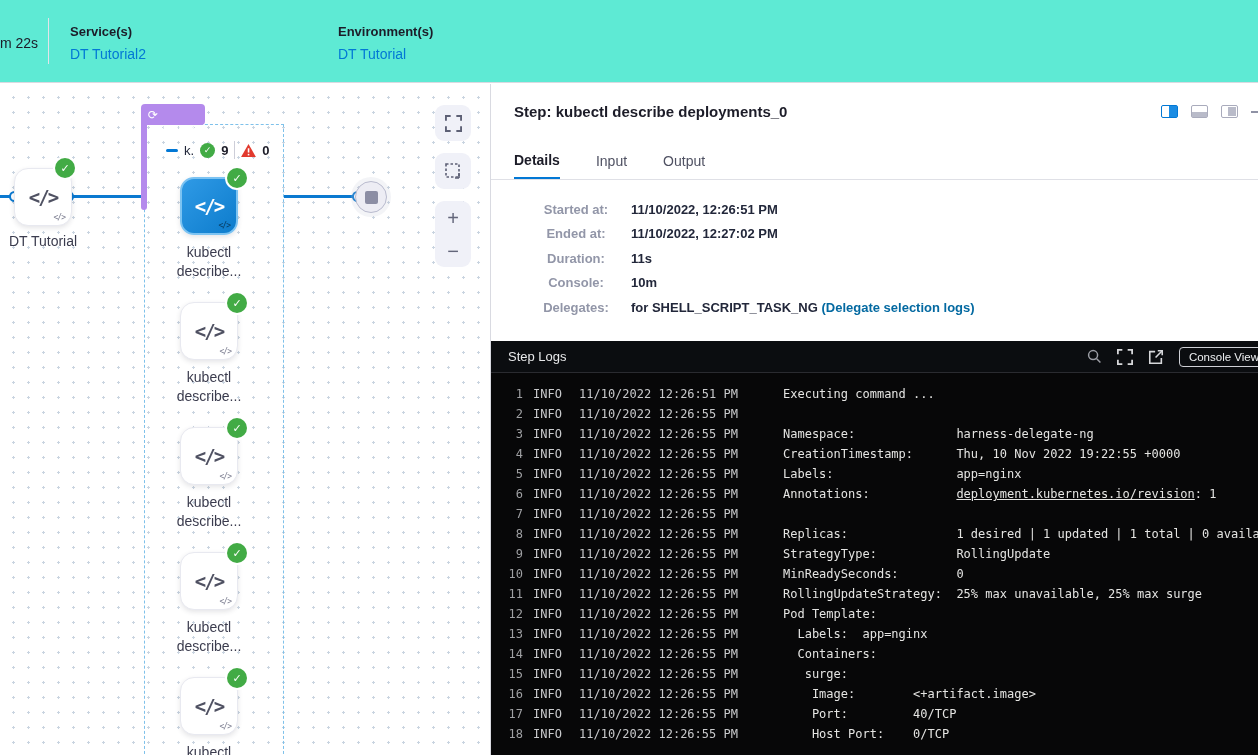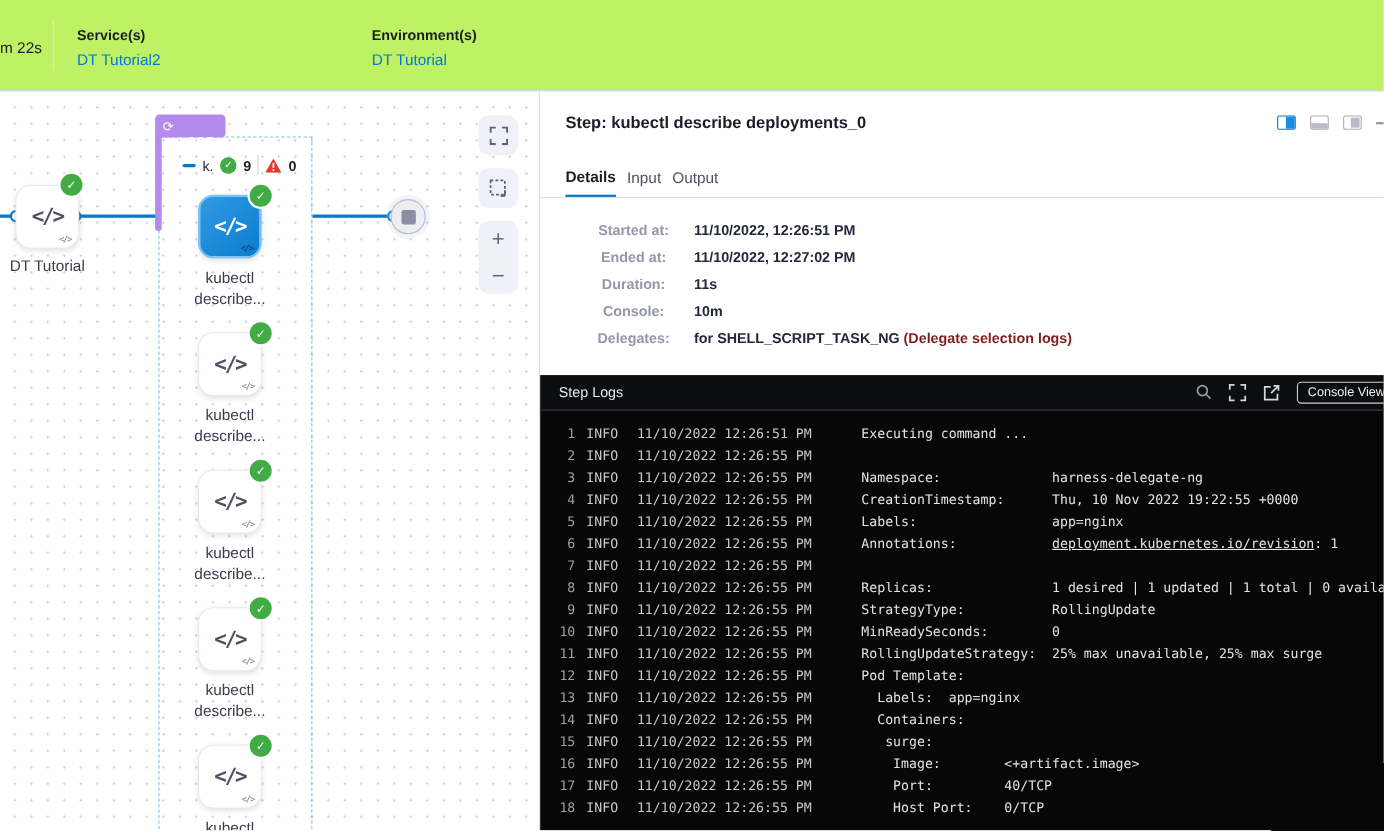--- a/index.html
+++ b/index.html
@@ -2,21 +2,21 @@
 <html><head>
 <meta charset="utf-8">
 <style>
   * { margin:0; padding:0; box-sizing:border-box; }
   html,body { width:1258px; height:755px; overflow:hidden; background:#fff;
               font-family:"Liberation Sans","DejaVu Sans",sans-serif; }
   .app { position:relative; width:1258px; height:755px; }
 
   
   .topbar { position:absolute; top:0; left:0; width:1258px; height:83px;
-            background:#bef264; border-bottom:1px solid #d9dae1;padding-left:10px; }
+            background:#5eead4; border-bottom:1px solid #d9dae1;padding-left:10px; }
   .elapsed { position:absolute; left:0; top:35px; font-size:14px; color:#1c1c28; }
   .topbar-divider { position:absolute; left:48px; top:18px; width:1px; height:46px; background:#e3e4ea; }
   .meta-block { position:absolute; top:24px; }
   .meta-block .mlabel { font-size:13px; font-weight:bold; color:#1c1c28; display:block; }
   .meta-block .mlink { font-size:14px; color:#0278d5; display:block; margin-top:7px; cursor:pointer; text-decoration:none; }
   .svc { left:70px; } .env { left:338px; }
 
   
   .canvas { position:absolute; top:84px; left:0; width:490px; height:671px; background:#fff;
             background-image:radial-gradient(circle,#c9d4e0 1.2px, transparent 1.2px);
@@ -76,30 +76,30 @@
            border-left:1px solid #d9dae1; overflow:hidden; }
   .step-title { position:absolute; left:23px; top:19px; font-size:15px; font-weight:bold; color:#1c1c28; }
   .layout-icons { position:absolute; right:-6px; top:21px; display:flex; align-items:center; gap:13px; }
   .lyi { width:17px; height:13px; border:1.5px solid #a9abbc; border-radius:2px; background:#fff; position:relative; cursor:pointer; }
   .lyi.split-v { border-color:#0278d5; }
   .lyi.split-v::after { content:""; position:absolute; right:0; top:0; bottom:0; width:55%; background:#1b8ce3; }
   .lyi.split-h::after { content:""; position:absolute; left:0; right:0; bottom:0; height:42%; background:#b9bbc9; }
   .lyi.side-r::after { content:""; position:absolute; right:1px; top:1px; bottom:1px; width:55%; background:#b9bbc9; }
   .collapse-dash { width:13px; height:2px; background:#8f92a5; cursor:pointer; }
 
-  .tabs { position:absolute; left:23px; top:58px; height:38px; display:flex; gap:10px;justify-content:space-between; }
+  .tabs { position:absolute; left:23px; top:58px; height:38px; display:flex; gap:36px;justify-content:space-between; }
   .tab { display:flex; align-items:center; font-size:14px; color:#4f5162; cursor:pointer; }
   .tab.active { font-weight:bold; color:#1c1c28; border-bottom:3px solid #0278d5; }
   .tabs-rule { position:absolute; left:0; top:95px; width:768px; height:1px; background:#dfe0e6; }
 
   .details { position:absolute; left:30px; top:113px;text-align:center; }
   .drow { height:24.5px; display:flex; align-items:center; font-size:13px; }
   .drow .dlabel { width:110px; color:#9296a8; font-weight:bold; }
   .drow .dvalue { color:#22273a; font-weight:bold; }
-  .drow .dlink { color:#7f1d1d; font-weight:bold; text-decoration:none; cursor:pointer; }
+  .drow .dlink { color:#0369a1; font-weight:bold; text-decoration:none; cursor:pointer; }
 
   
   .logbar { position:absolute; left:0; top:257px; width:768px; height:32px; background:#0b0d10;
             border-bottom:1px solid #2a2b30; display:flex; align-items:center; }
   .logbar-title { margin-left:17px; font-size:13px; color:#e8e9ea; }
   .logbar-right { margin-left:auto; display:flex; align-items:center; gap:15px; margin-right:-10px; }
   .console-btn { border:1px solid #cfd0d6; border-radius:4px; background:transparent; color:#eef0f2;
                  font-size:11.5px; padding:3px 9px; white-space:nowrap; cursor:pointer; }
   .icon-btn { background:none; border:none; display:flex; cursor:pointer; }
 

